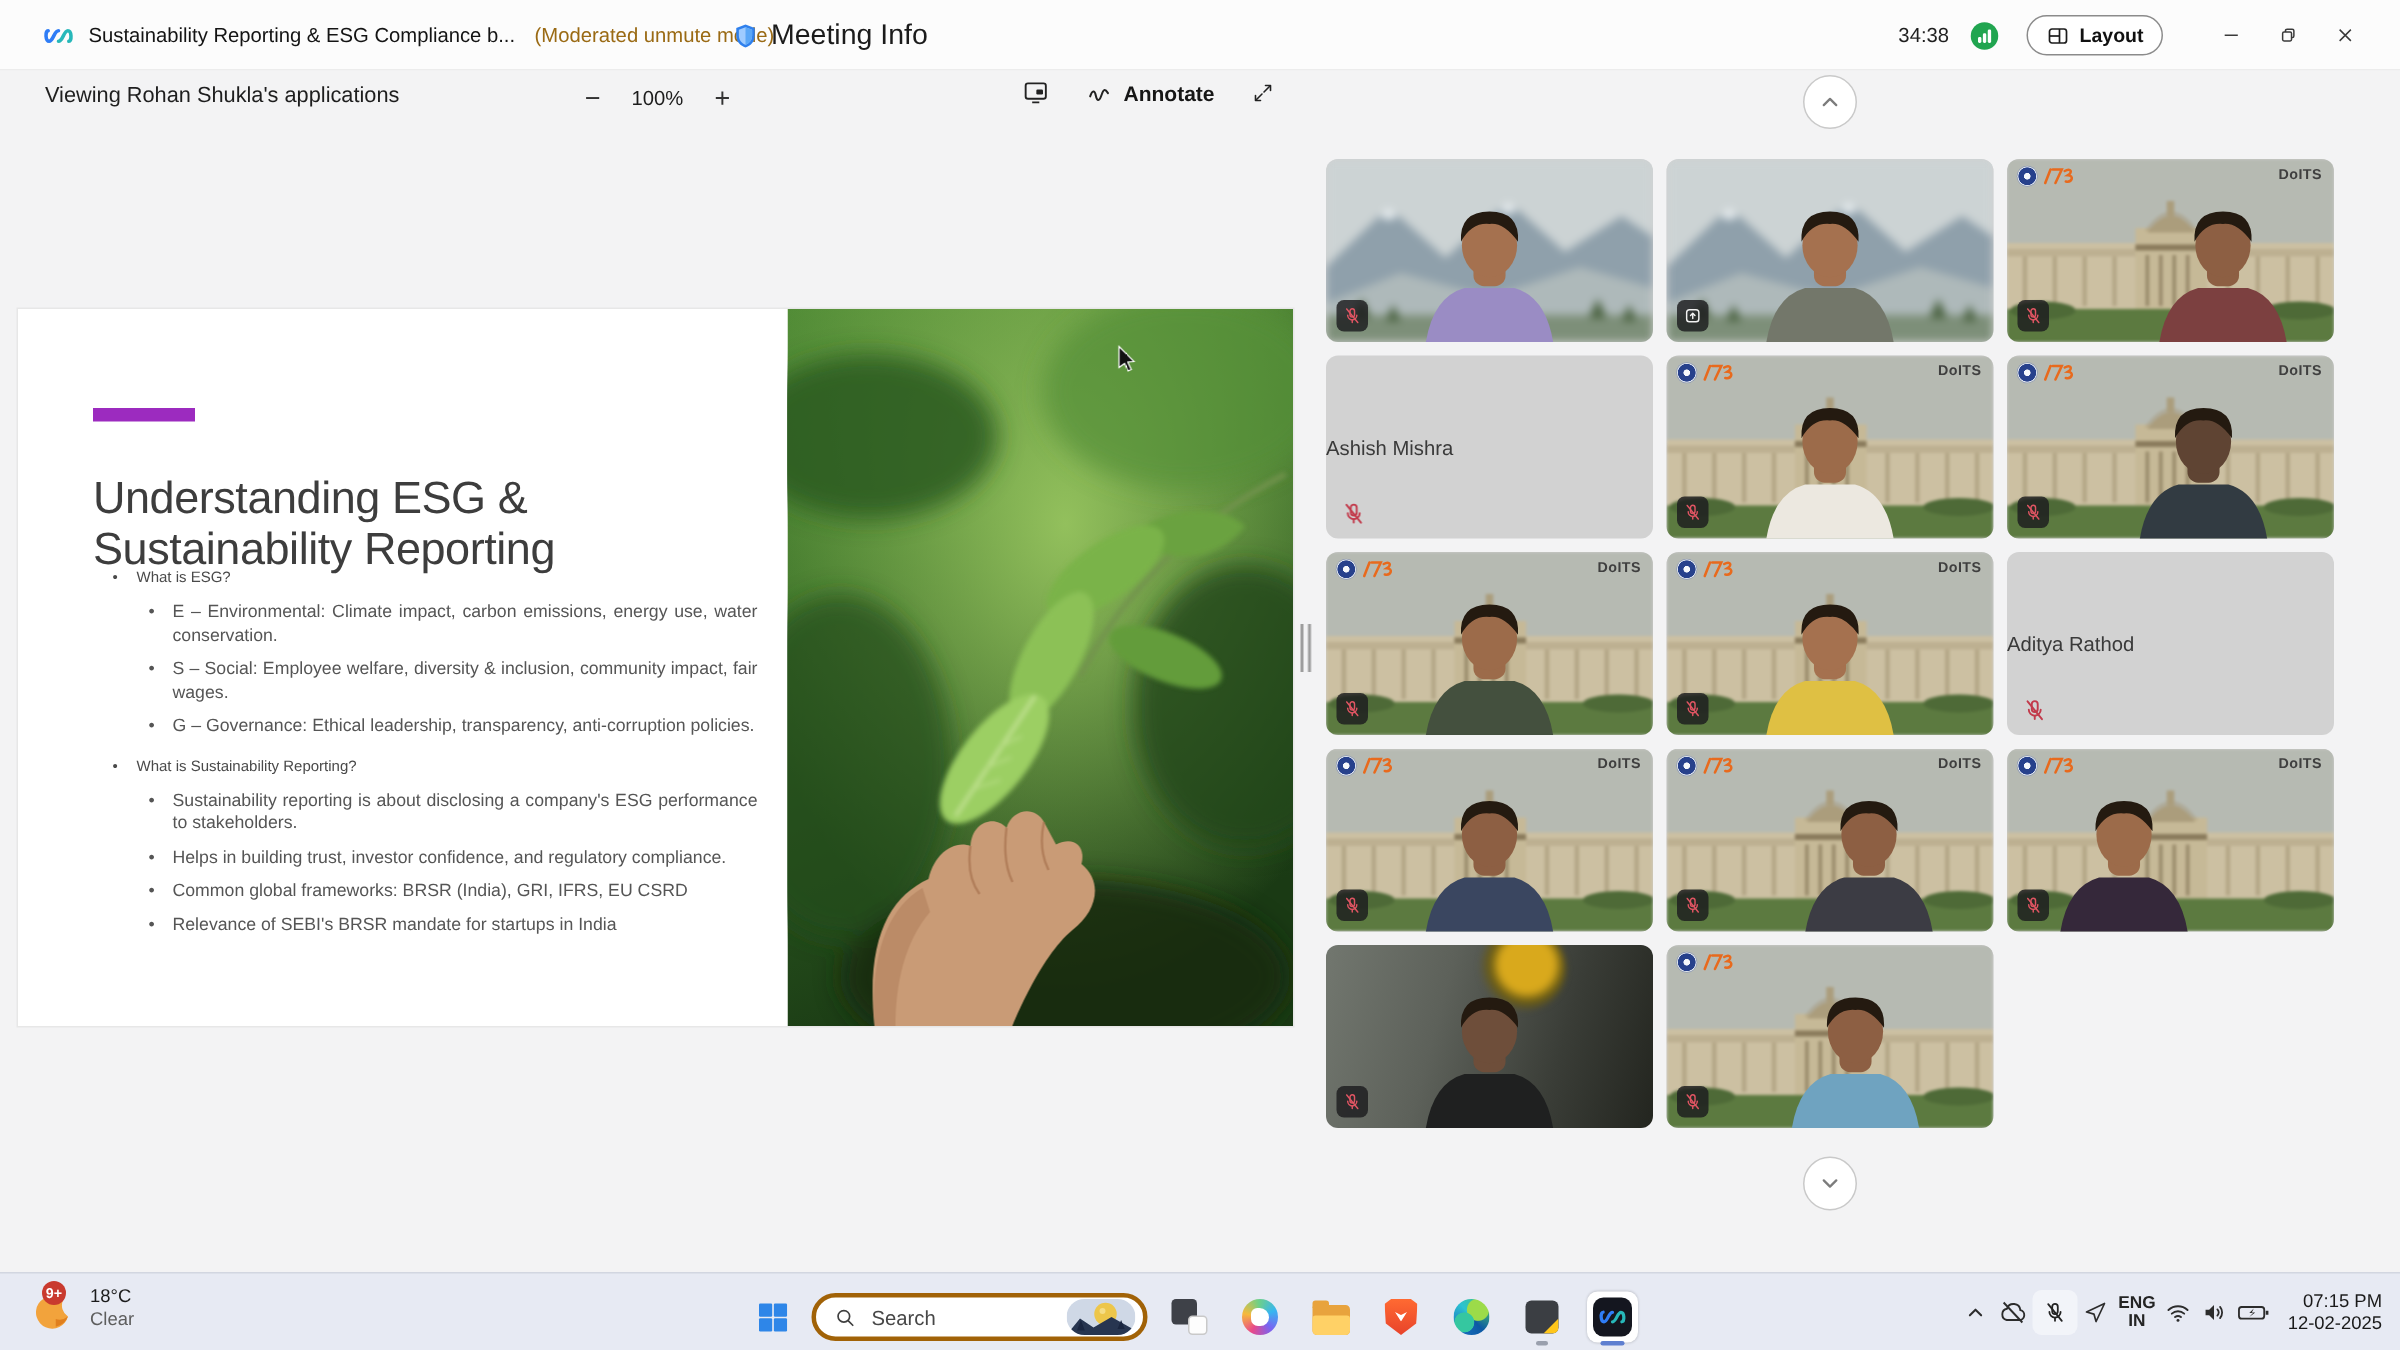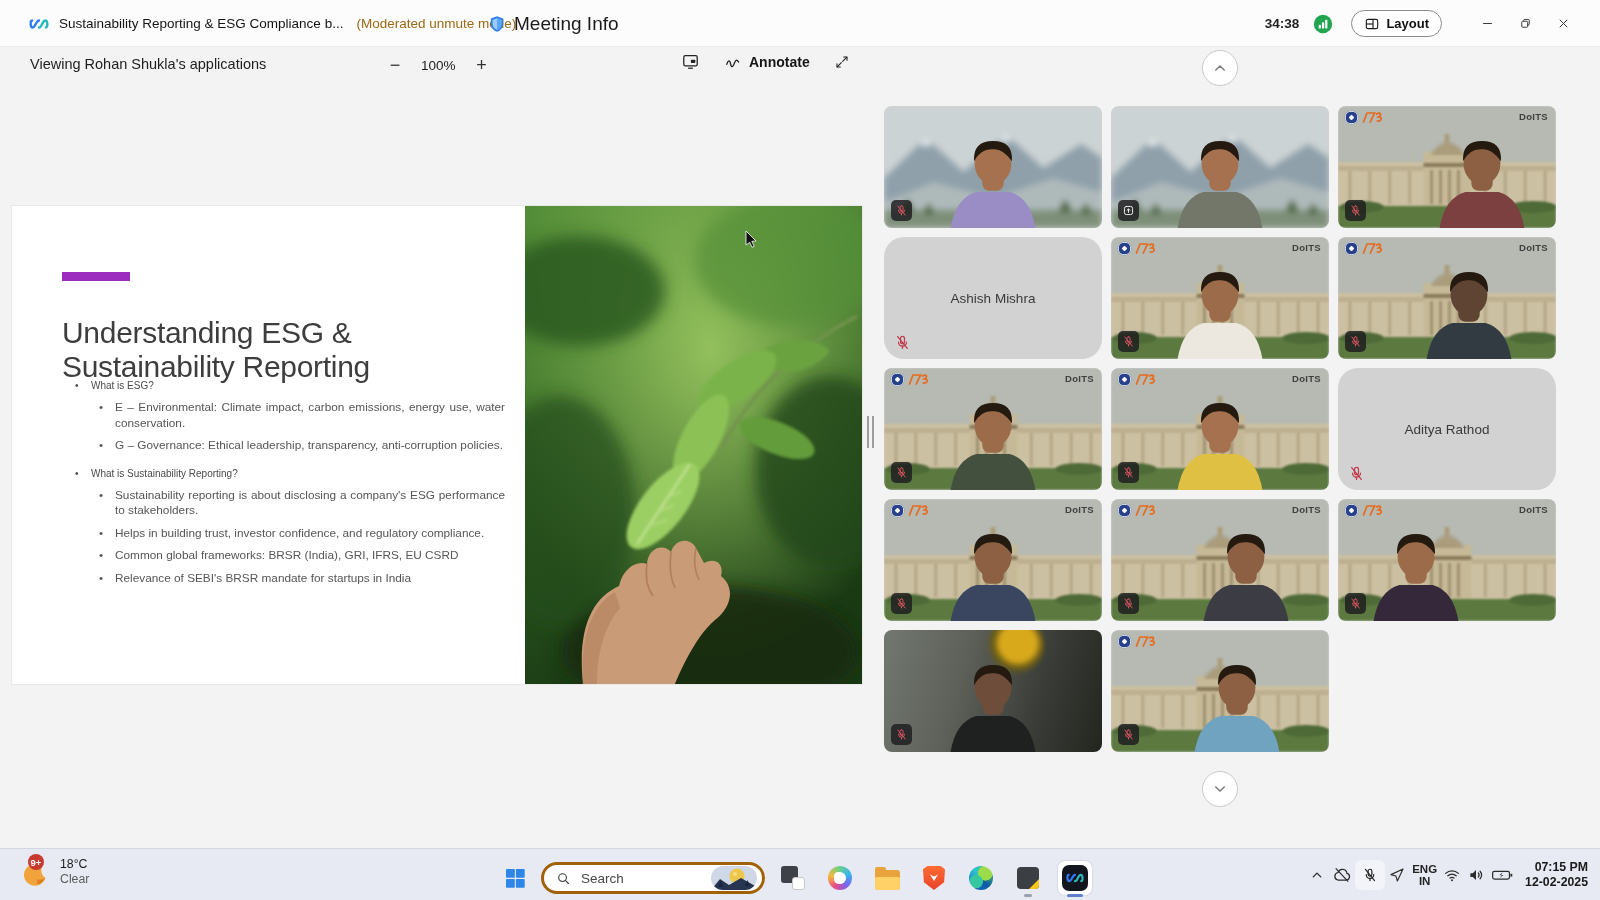--- a/index.html
+++ b/index.html
@@ -13,21 +13,21 @@
   .topbar{position:absolute;top:0;left:0;right:0;height:47px;background:#fcfcfc;
           border-bottom:1px solid #ececec;}
   .tb-left{position:absolute;left:28px;top:0;height:47px;display:flex;align-items:center;gap:9px;text-align:right;}
   .webex-logo{width:22px;height:22px;}
   .meet-title{font-size:13.5px;color:#141414;white-space:nowrap;}
   .mode-note{font-size:13.5px;color:#9a6a14;white-space:nowrap;margin-left:4px;}
   .mi-group{position:absolute;left:488px;top:0;height:47px;display:flex;align-items:center;gap:8px;cursor:pointer;}
   .mi-group svg{width:18px;height:18px;}
   .mi-label{font-size:19px;color:#1b1b1b;}
   .tb-right{position:absolute;right:18px;top:0;height:47px;display:flex;align-items:center;}
-  .timer{font-size:13.5px;color:#1f1f1f;font-weight:700;}
+  .timer{font-size:13.5px;color:#1f1f1f;font-weight:400;}
   .signal{width:20px;height:20px;margin-left:14px;}
   .layout-btn{margin-left:18px;height:27px;border:1px solid #8b8b8b;border-radius:14px;
               display:flex;align-items:center;gap:6px;padding:0 12px;background:#fff;cursor:pointer;}
   .layout-btn svg{width:16px;height:16px;color:#1c1c1c;}
   .layout-btn span{font-size:13px;font-weight:700;color:#111;}
   .winctl{display:flex;align-items:center;margin-left:26px;}
   .winctl .wbtn{width:38px;height:40px;display:flex;align-items:center;justify-content:center;color:#3a3a3a;cursor:pointer;}
   .winctl svg{width:15px;height:15px;}
 
   
@@ -79,21 +79,21 @@
   .emblem{width:13px;height:13px;border-radius:50%;
           background:radial-gradient(circle,#f6f8fb 0 22%,#27418c 26% 62%,#dfe5f0 66% 100%);
           box-shadow:0 0 0 .5px #8d99b5;}
   .mark175 svg{width:24px;height:13px;}
   .doits{position:absolute;top:5px;right:8px;font-size:9.5px;font-weight:700;color:#3f3f3f;letter-spacing:.3px;}
   .badge{position:absolute;left:7px;bottom:7px;width:21px;height:21px;border-radius:5px;
          background:rgba(28,28,30,.82);display:flex;align-items:center;justify-content:center;color:#e05563;}
   .badge svg{width:13px;height:13px;}
   .badge.share{color:#f2f2f2;}
   .mic-bare{position:absolute;left:10px;bottom:8px;width:17px;height:17px;color:#c23a4b;}
-  .name-tile{display:flex;flex-direction:column;align-items:center;justify-content:center;gap:7px;border-radius:20px;}
+  .name-tile{display:flex;flex-direction:column;align-items:flex-start;justify-content:center;gap:7px;}
   .tile-name{font-size:13.5px;color:#3a3a3a;}
   .status{display:flex;align-items:center;gap:5px;color:#b07b28;font-size:12.5px;}
   .status svg{width:14px;height:14px;}
 
   
   .taskbar{position:absolute;left:0;top:848px;width:1600px;height:52px;background:#e7eaf3;
            border-top:1px solid #d2d6e0;}
   .weather{position:absolute;left:22px;top:7px;display:flex;align-items:center;gap:8px;cursor:pointer;}
   .w-iconwrap{position:relative;width:30px;height:32px;}
   .w-iconwrap svg{position:absolute;left:0;bottom:0;width:26px;height:26px;}
@@ -137,21 +137,21 @@
                   border-left:10px solid transparent;border-bottom:10px solid #ffc61a;}
   .webexapp{width:34px;height:34px;background:#fff;border-radius:7px;display:flex;align-items:center;justify-content:center;box-shadow:0 0 2px rgba(0,0,0,.2);}
   .webexsq{width:26px;height:26px;background:#14161f;border-radius:7px;display:flex;align-items:center;justify-content:center;}
   .webexsq svg{width:20px;height:20px;}
   .tray{position:absolute;right:12px;top:0;height:52px;display:flex;align-items:center;gap:0;}
   .trico{display:flex;align-items:center;justify-content:center;color:#2c2c2c;cursor:pointer;padding:3px;}
   .trico svg{width:18px;height:18px;}
   .micbox{width:30px;height:30px;border-radius:6px;background:#f2f4f9;display:flex;align-items:center;justify-content:center;color:#242424;cursor:pointer;}
   .micbox svg{width:16px;height:16px;}
   .lang{font-size:11.5px;font-weight:600;color:#242424;line-height:12.5px;text-align:center;margin:0 3px;cursor:pointer;}
-  .clock{text-align:right;font-size:12.3px;line-height:15px;color:#1a1a1a;margin-left:8px;cursor:pointer;font-weight:bold;}
+  .clock{text-align:right;font-size:12.3px;line-height:15px;color:#1a1a1a;margin-left:8px;cursor:pointer;}
 </style>
 </head>
 <body>
 
 <div id="app">
 
   <svg width="0" height="0" style="position:absolute" aria-hidden="true">
     <defs>
       <symbol id="sym-webex" viewBox="0 0 24 24" fill="none" stroke-linecap="round">
         <path d="M4.5 8.2 C2.2 8.4 2.4 15.8 5.2 15.8 C8.2 15.8 8.8 8.2 12 8.2" stroke="#2f7df6" stroke-width="2.6"></path>
@@ -375,20 +375,21 @@
         </span>
     </div>
   </div>
 
   <section class="slide">
     <div class="accent"></div>
     <h1 class="slide-title">Understanding ESG &amp; Sustainability Reporting</h1>
     <div class="slide-text">
       <div class="b1">What is ESG?</div>
       <div class="b2">E – Environmental: Climate impact, carbon emissions, energy use, water conservation.</div>
+      <div class="b2">S – Social: Employee welfare, diversity &amp; inclusion, community impact, fair wages.</div>
       <div class="b2">G – Governance: Ethical leadership, transparency, anti-corruption policies.</div>
       <div class="b1">What is Sustainability Reporting?</div>
       <div class="b2">Sustainability reporting is about disclosing a company's ESG performance to stakeholders.</div>
       <div class="b2">Helps in building trust, investor confidence, and regulatory compliance.</div>
       <div class="b2">Common global frameworks: BRSR (India), GRI, IFRS, EU CSRD</div>
       <div class="b2">Relevance of SEBI's BRSR mandate for startups in India</div>
     </div>
 
     <svg class="leaf-art" viewBox="0 0 337 478" preserveAspectRatio="none">
       <defs>

